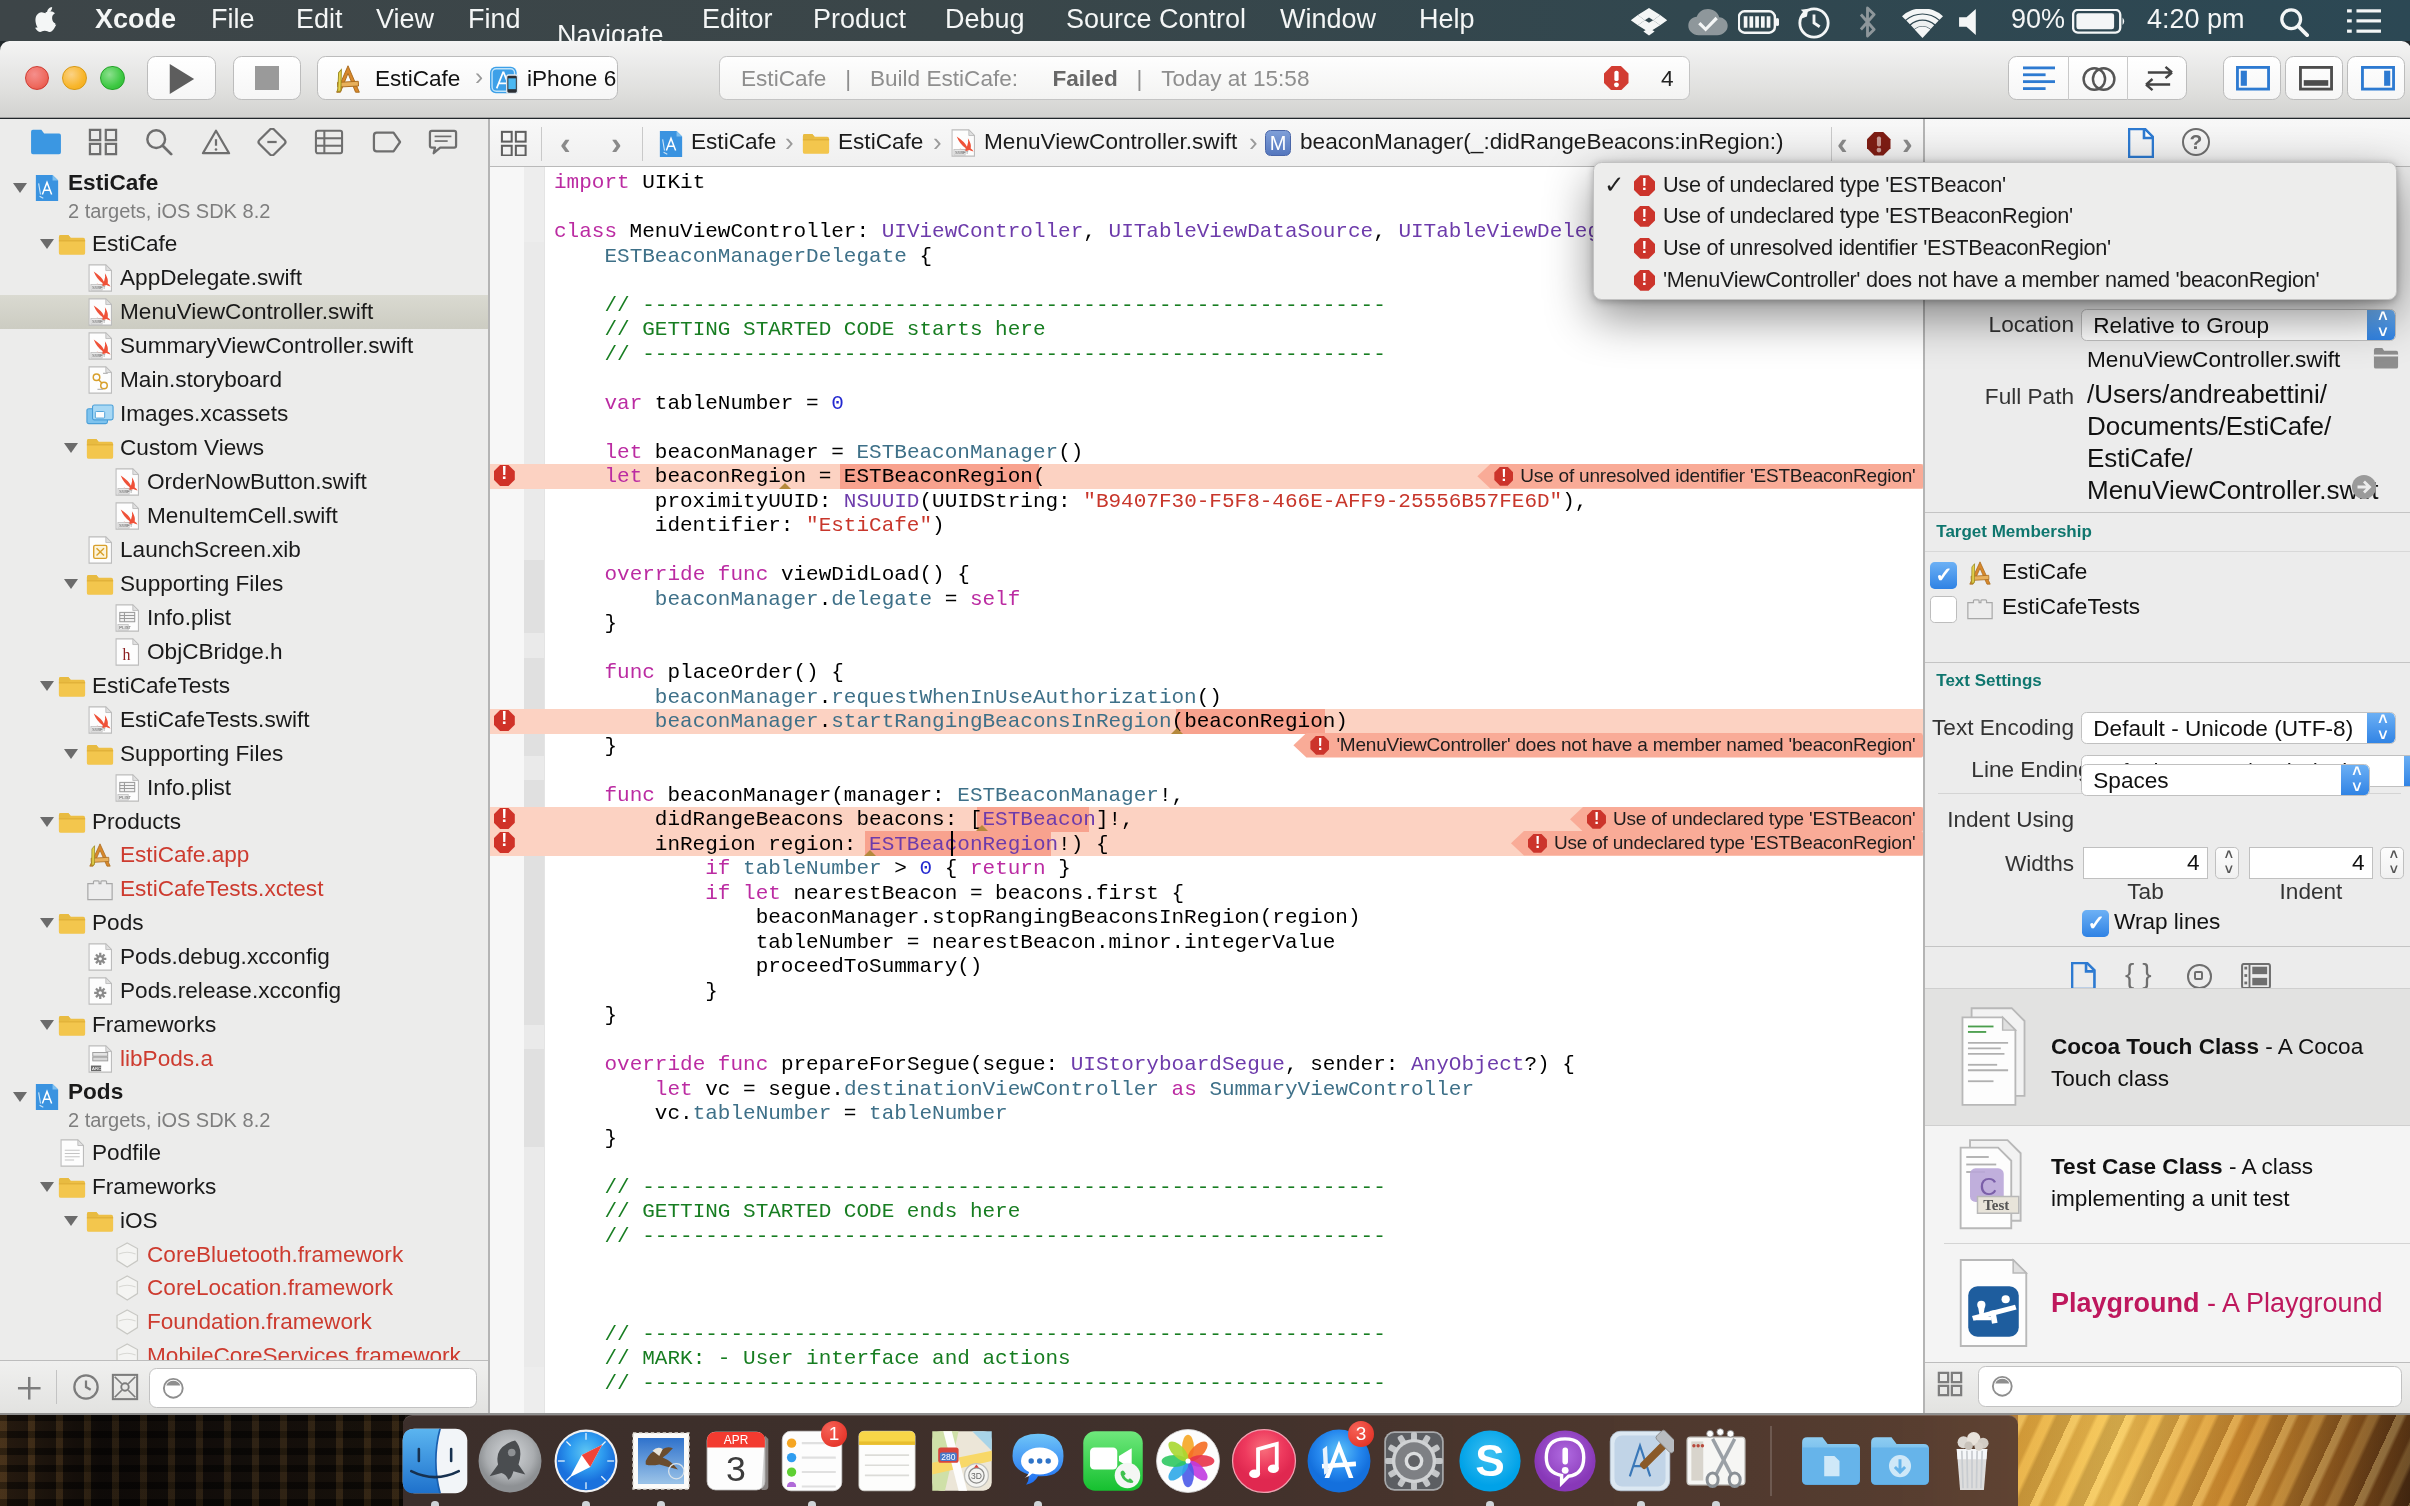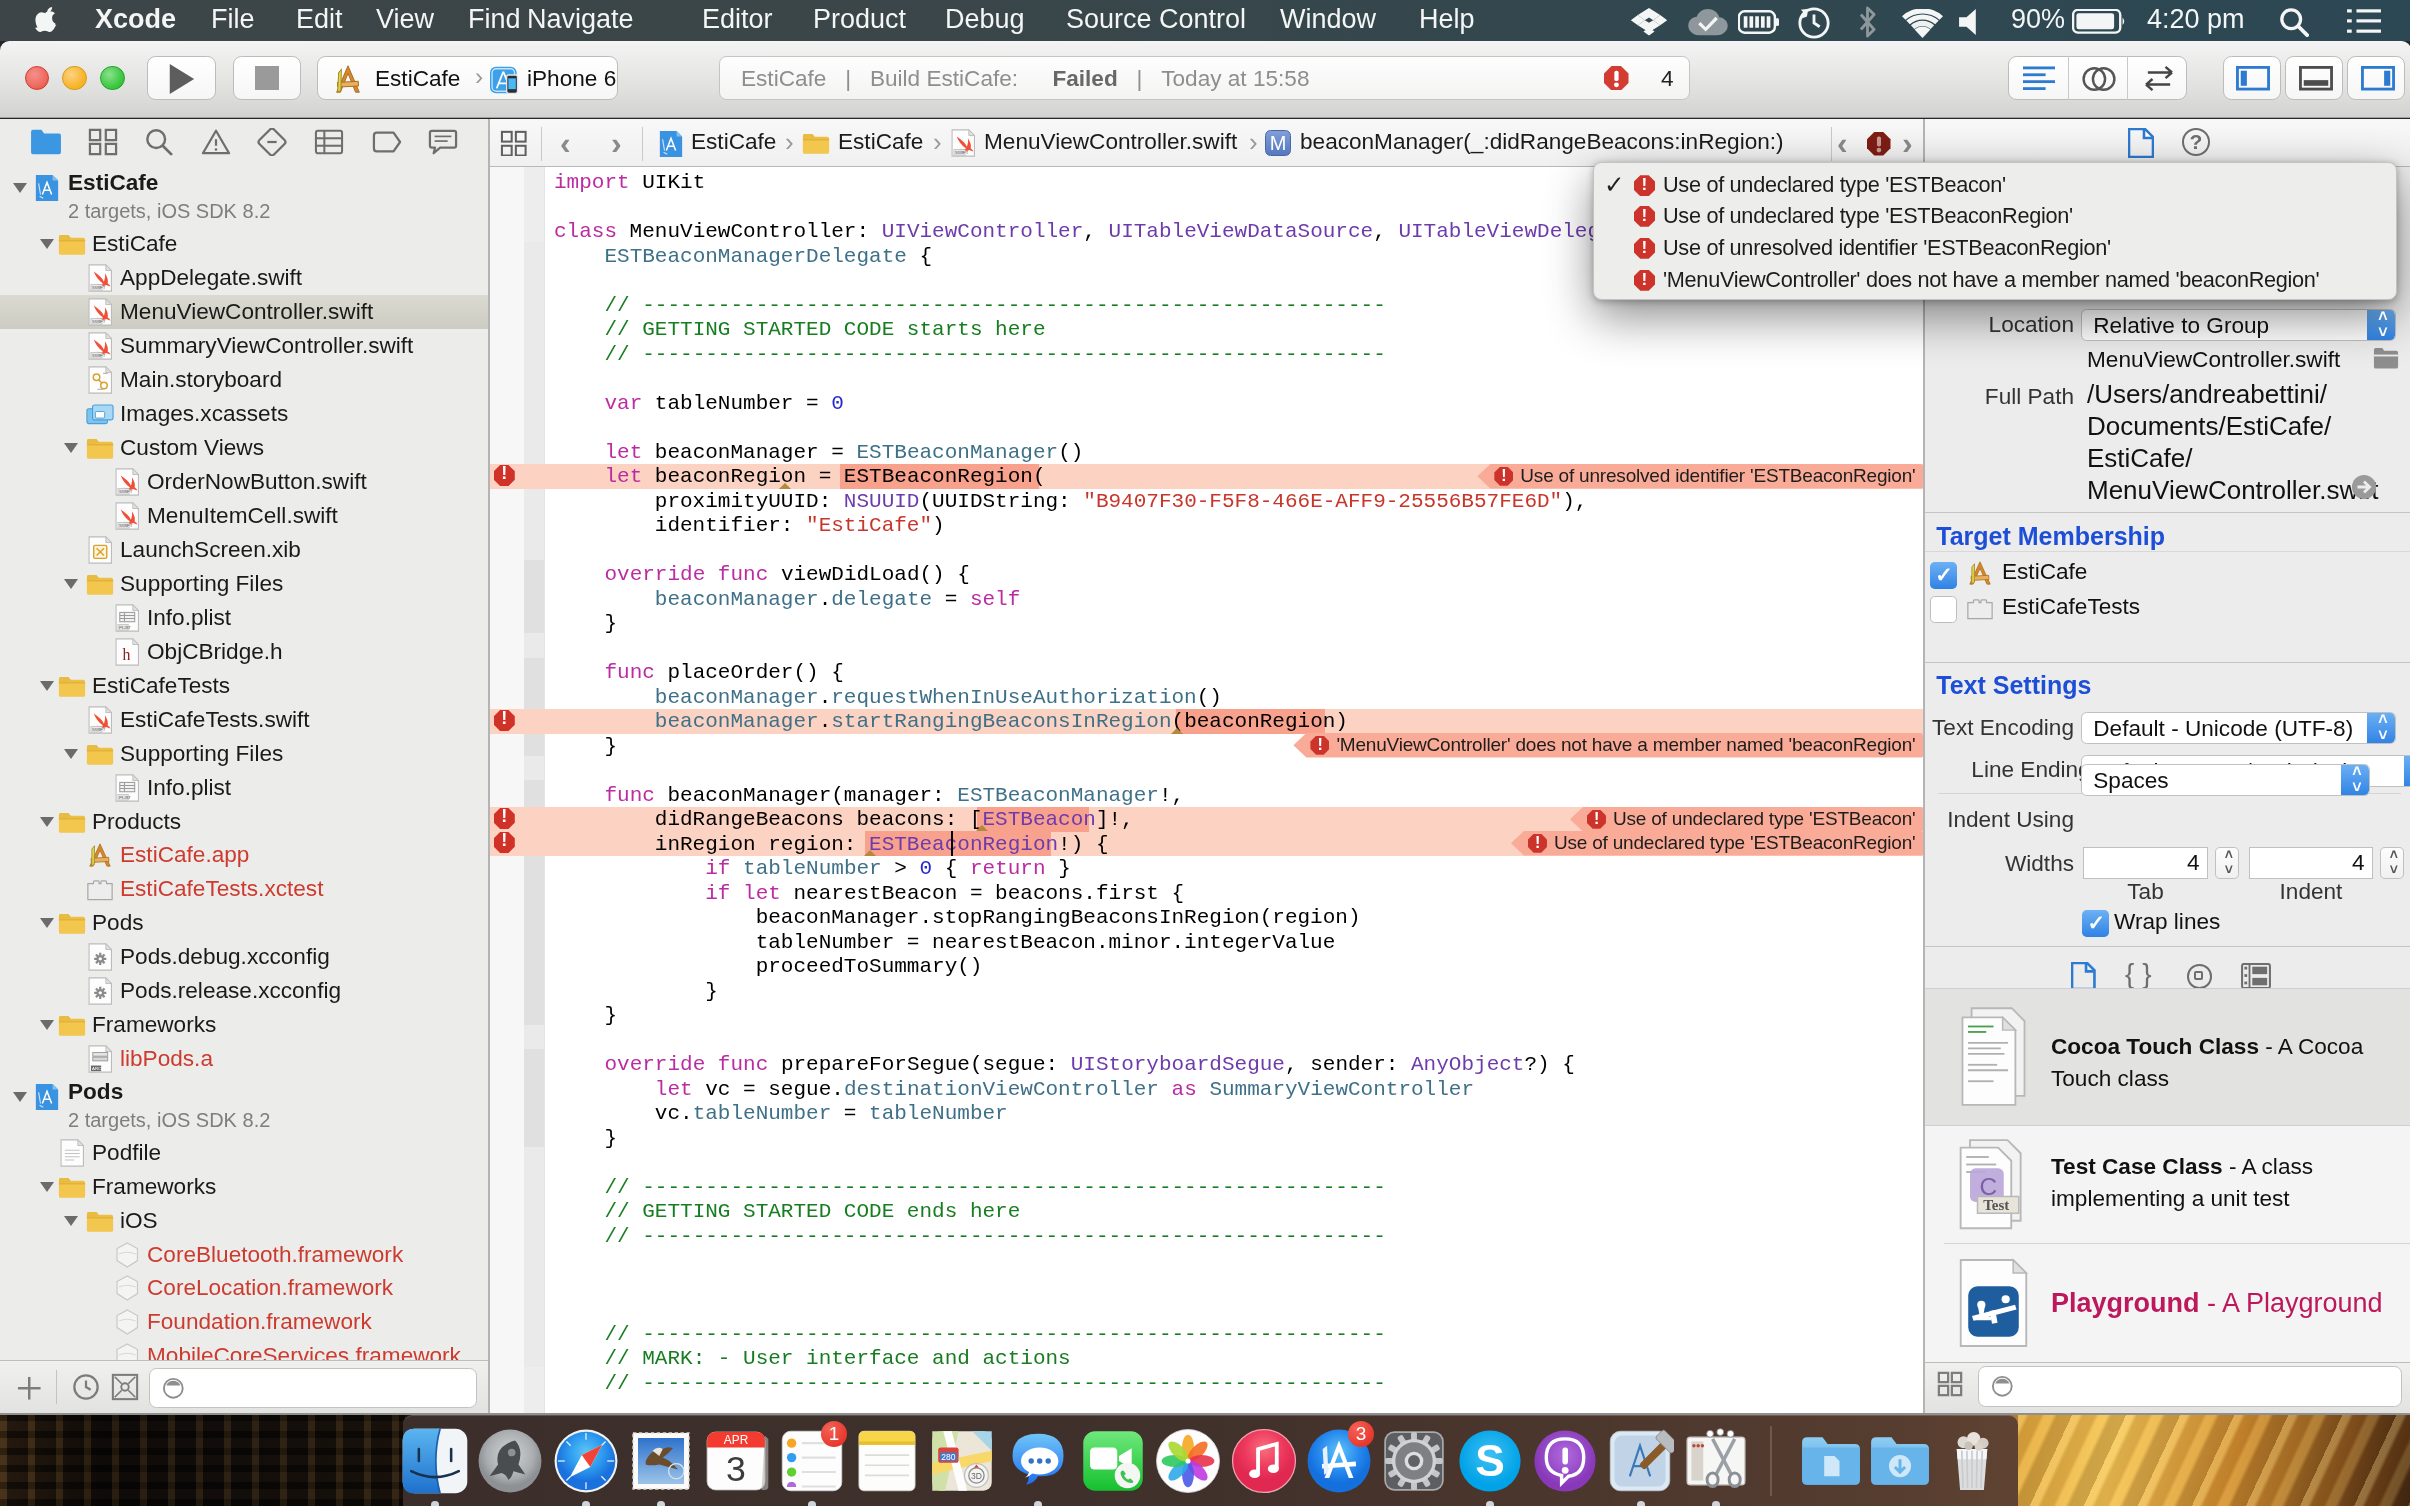--- a/index.html
+++ b/index.html
@@ -49,21 +49,21 @@
   .errtag::before{content:"";position:absolute;left:17px;top:2.8px;width:19px;height:19px;background:#cc342b;
      clip-path:polygon(30% 0,70% 0,100% 30%,100% 70%,70% 100%,30% 100%,0 70%,0 30%);}
   .errtag::after{content:"!";position:absolute;left:24px;top:0px;color:#fff;font-size:16px;font-weight:bold;line-height:24.5px;}
   #jumpbar{position:absolute;left:0;top:0;width:1433px;height:48px;background:linear-gradient(#f8f8f8,#f0f0f0);
      border-bottom:0.9px solid #b9b9b9;box-sizing:border-box;}
   .jtext{position:absolute;top:10.4px;font-size:22.6px;color:#1b1b1b;white-space:nowrap;}
   .jsep{position:absolute;top:7.5px;font-size:26px;color:#9a9a9a;}
   .jchev{position:absolute;top:5.6px;font-size:32px;color:#8a8a8a;font-weight:bold;}
   
   .ilabel{position:absolute;text-align:right;font-size:22.6px;color:#333;white-space:nowrap;}
-  .ihead{position:absolute;font-size:25px;font-weight:bold;color:#1d4ed8;}
+  .ihead{position:absolute;font-size:17px;font-weight:bold;color:#0f766e;}
   .idrop{position:absolute;height:32px;background:#fff;border:0.9px solid #c0c0c0;border-radius:5.6px;box-sizing:border-box;overflow:hidden;}
   .idrop span{display:block;margin:2.8px 0 0 11.3px;font-size:22.6px;color:#111;white-space:nowrap;}
   .idrop::after{content:"";position:absolute;right:0;top:-0.9px;width:28px;height:32px;border-radius:0 5.6px 5.6px 0;
      background:linear-gradient(#6db1f5,#2f82e4);}
   .idrop::before{content:"\02C4\000A\02C5";white-space:pre;position:absolute;right:7.5px;top:-0.9px;z-index:2;color:#fff;font-size:16px;font-weight:bold;line-height:16px;}
   .ifield{position:absolute;height:32px;background:#fff;border:0.9px solid #c0c0c0;box-sizing:border-box;font-size:22.6px;color:#111;text-align:right;padding-right:7.5px;line-height:30px;}
   .istep{position:absolute;width:23.5px;height:32px;background:linear-gradient(#fdfdfd,#f0f0f0);border:0.9px solid #c0c0c0;border-radius:4.7px;box-sizing:border-box;}
   .istep::before{content:"\02C4\000A\02C5";white-space:pre;position:absolute;right:4.7px;top:0px;color:#555;font-size:14px;font-weight:bold;line-height:14.6px;}
   .cbox{position:absolute;width:27px;height:27px;border-radius:4.7px;background:#fff;border:0.9px solid #bdbdbd;box-sizing:border-box;}
   .cbox.checked{background:linear-gradient(#6db1f5,#2f82e4);border:none;}
@@ -85,21 +85,21 @@
   <div class="abs" id="menubar">
     <svg class="abs" style="left:34px;top:6.6px" width="24.5" height="29" viewBox="0 0 26 31">
       <path fill="#f4f6f6" d="M18.7 0c.2 2-.6 3.9-1.8 5.3-1.2 1.4-3.2 2.5-5.1 2.4-.2-1.9.7-3.9 1.8-5.1C14.8 1.2 16.9.1 18.7 0zM24.4 24c-.9 2-1.3 2.9-2.5 4.7-1.6 2.5-3.9 5.5-6.7 5.5-2.5 0-3.2-1.6-6.6-1.6-3.4 0-4.1 1.7-6.6 1.6C-.8 34.1-3 30.8-4.6 28.4z" transform="scale(0.78) translate(6,0)"></path>
       <path fill="#f4f6f6" d="M13 7.7c2 0 4.6-1.3 6.1-1.3 2.5.1 4.6 1 6.1 2.9-2.4 1.5-3.9 3.6-3.7 6.6.2 3.5 2 5.5 4.3 6.6-.6 1.8-1.3 3.2-2.3 4.7-1.4 2.2-3 4.3-5.2 4.3-2 0-2.6-1.3-5.3-1.3s-3.4 1.3-5.3 1.3c-2.3.1-4.1-2.4-5.5-4.5C-.2 22.6-1.5 15.5 1.6 11.3 3.1 9.2 5.5 7.8 7.8 7.7c2.1 0 3.5 1.3 5.2 1.3z" transform="scale(0.82) translate(2,-1)"></path>
     </svg>
     <div class="mitem" style="left:95px;font-weight:bold;">Xcode</div>
     <div class="mitem" style="left:211px;">File</div>
     <div class="mitem" style="left:296px;">Edit</div>
     <div class="mitem" style="left:376px;">View</div>
     <div class="mitem" style="left:468px;">Find</div>
-    <div class="mitem" style="left:527px;">Navigate</div>
+    <div class="mitem" style="left:557px;margin-top:16px;">Navigate</div>
     <div class="mitem" style="left:702px;">Editor</div>
     <div class="mitem" style="left:813px;">Product</div>
     <div class="mitem" style="left:945px;">Debug</div>
     <div class="mitem" style="left:1066px;">Source Control</div>
     <div class="mitem" style="left:1280px;">Window</div>
     <div class="mitem" style="left:1419px;">Help</div>
 
     <svg class="abs" style="left:1630px;top:7.5px" width="38" height="28" viewBox="0 0 40 30">
       <g fill="#f4f6f6">
           <path d="M20 0 L32 7.5 L24.5 13 L20 10.2 L15.5 13 L8 7.5 Z"></path>

